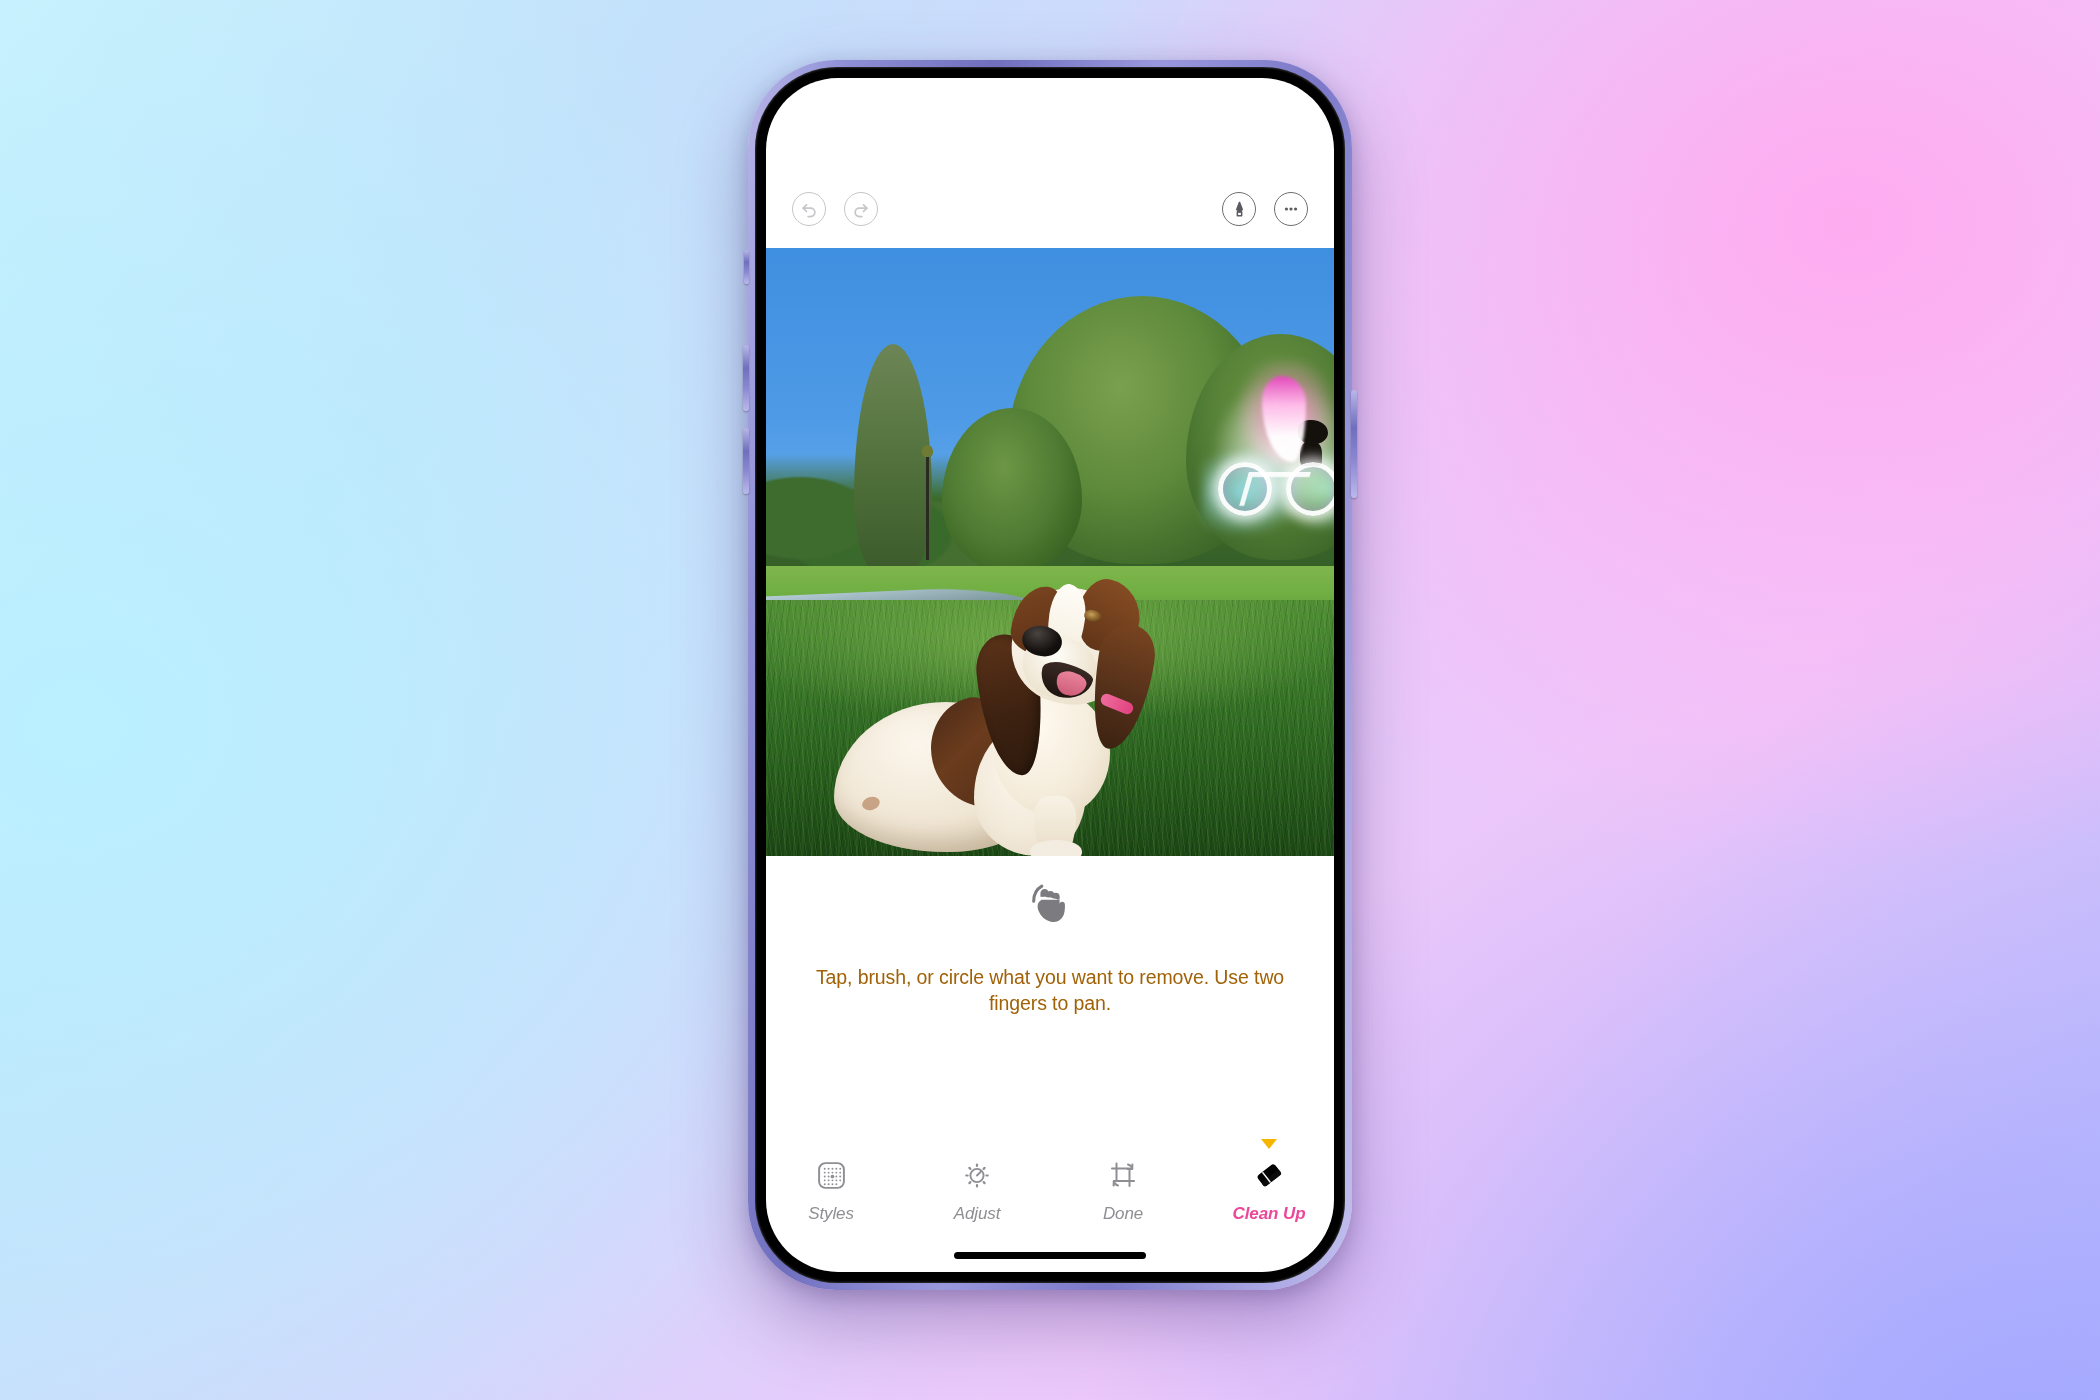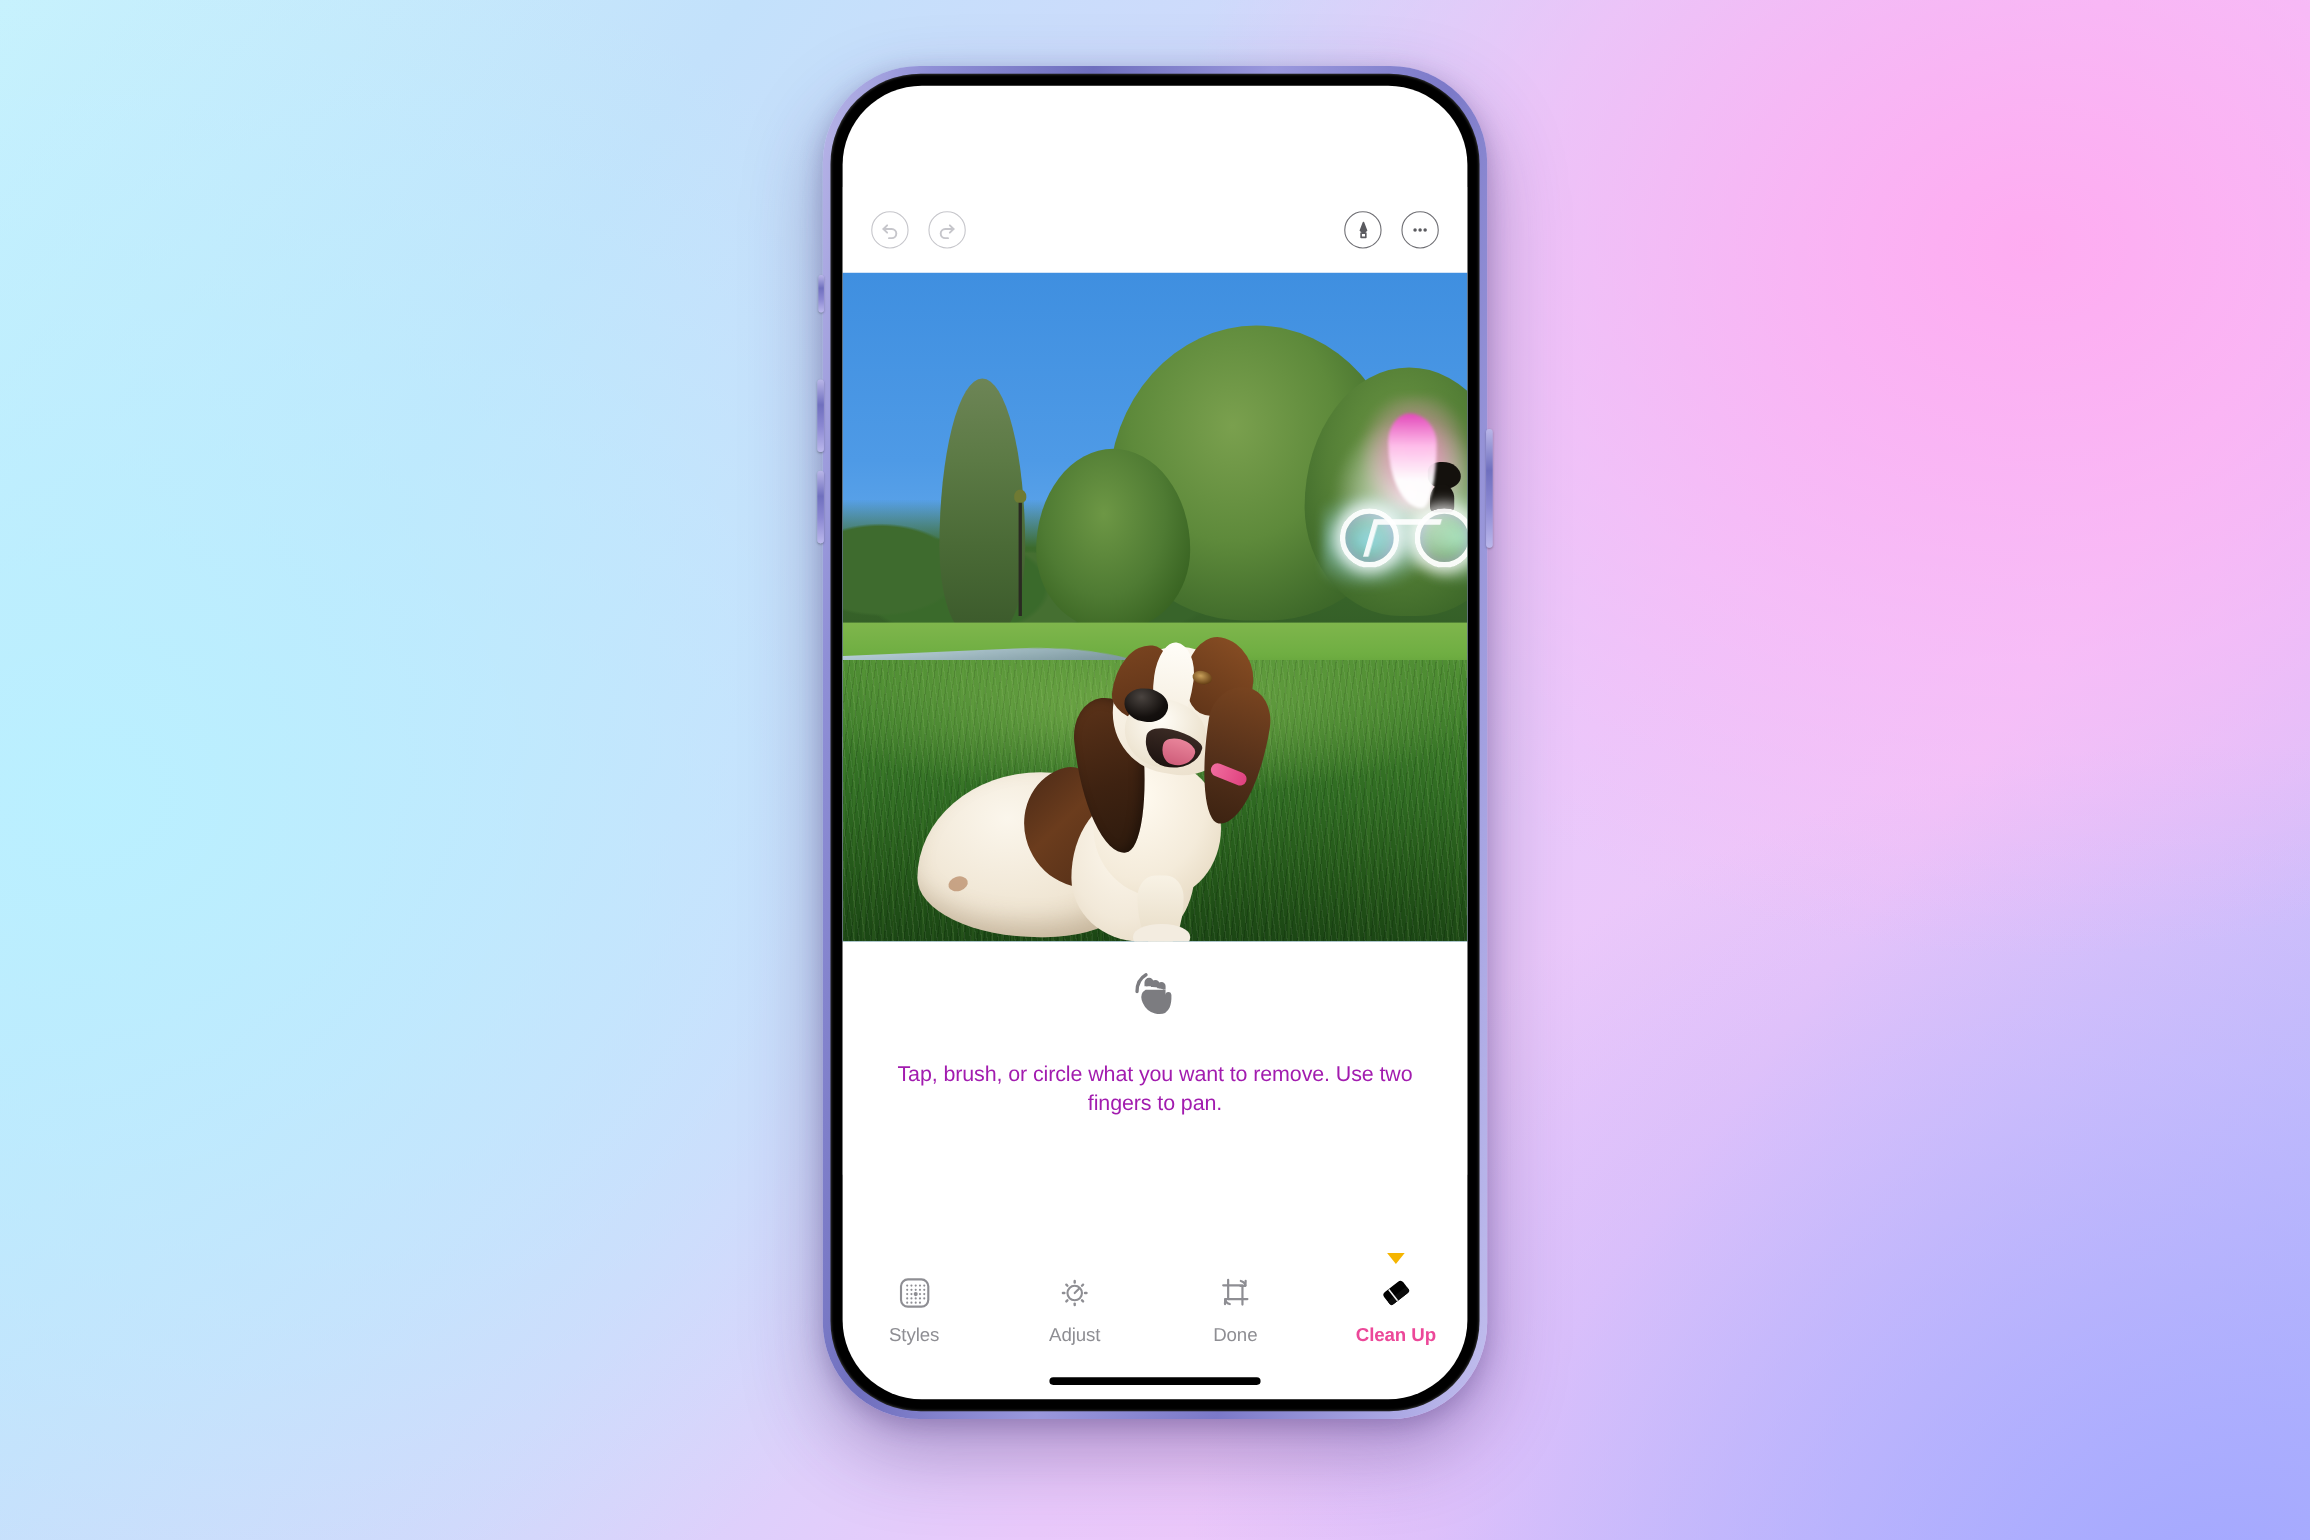--- a/index.html
+++ b/index.html
@@ -349,36 +349,36 @@
     display:flex; flex-direction:column; align-items:center;
     padding-top:22px;
   }
   .hand-icon { width:56px; height:56px; }
   .instruct-text {
     margin-top:30px;
     width:470px;
     text-align:center;
     font-size:19.5px;
     line-height:1.35;
-    color:#a21caf;
+    color:#a16207;
     letter-spacing:-0.1px;
   }
 
   
   .tooltabs {
     position:absolute; bottom:48px; left:0; right:0;
     display:flex; justify-content:center; gap:52px;
   }
   .tool {
     width:94px;
     display:flex; flex-direction:column; align-items:center; gap:9px;
     cursor:pointer; position:relative;
   }
   .tool-icon { height:40px; display:flex; align-items:center; justify-content:center; }
-  .tool-label { font-size:17px; color:#8e8e93; letter-spacing:-0.1px; }
+  .tool-label { font-size:17px; color:#8e8e93; letter-spacing:-0.1px;font-style:italic; }
   .tool.active .tool-label { color:#ec4899; font-weight:700; }
   .active-dot {
     position:absolute; top:-16px; left:50%; transform:translateX(-50%);
     width:0;height:0;
     border-left:8px solid transparent;
     border-right:8px solid transparent;
     border-top:10px solid #f5b500;
   }
   .home-indicator {
     position:absolute; bottom:13px; left:50%; transform:translateX(-50%);

